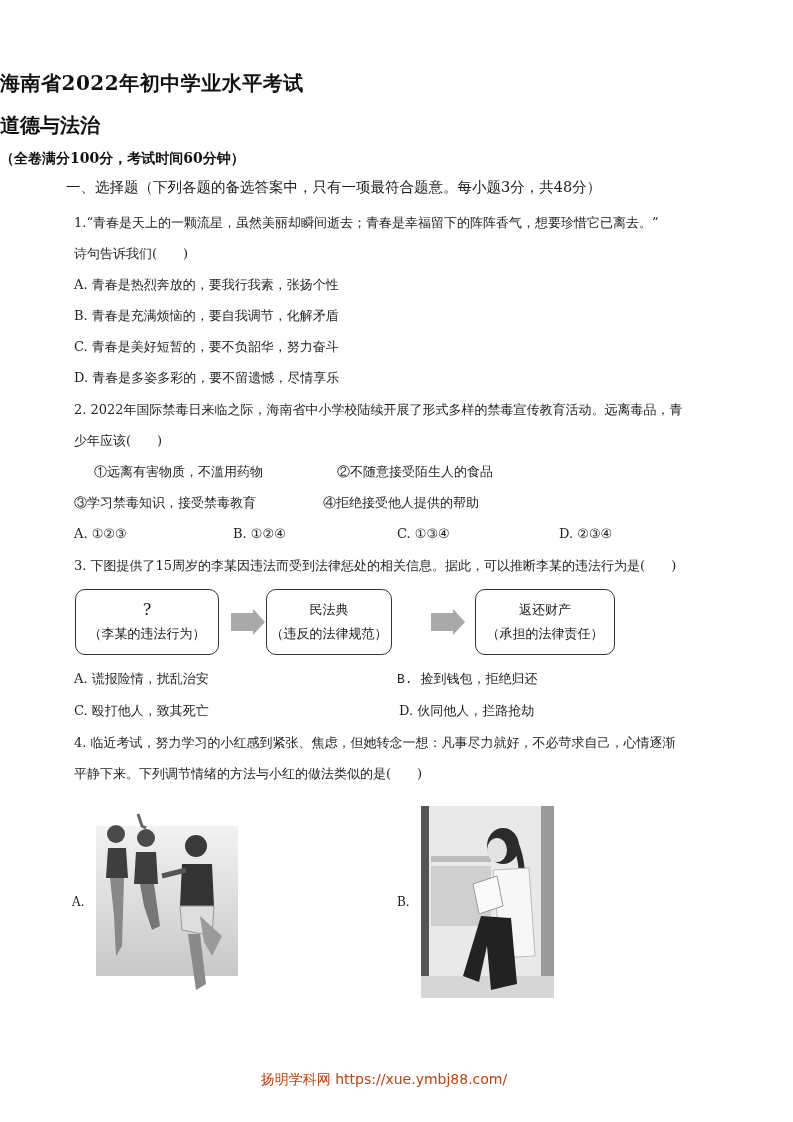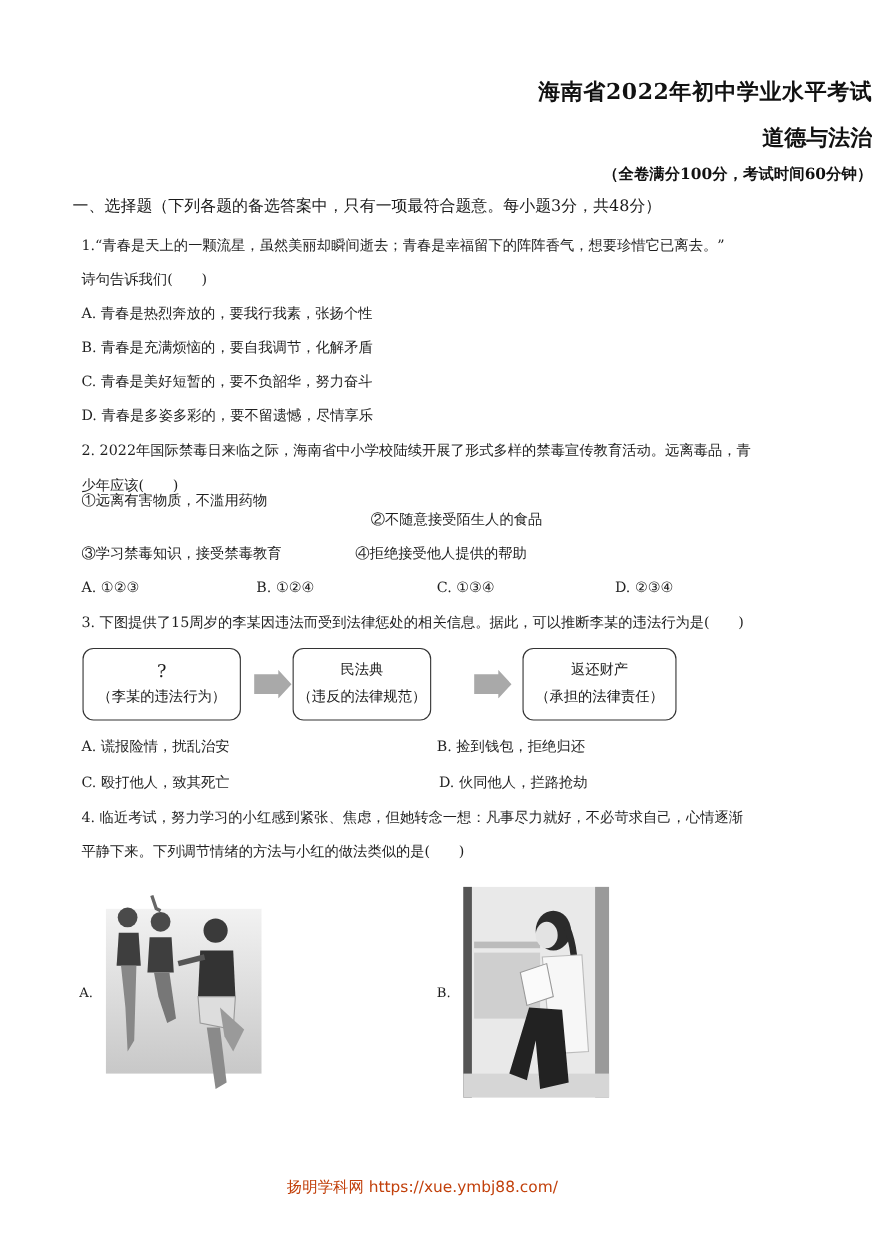--- a/index.html
+++ b/index.html
@@ -1,19 +1,19 @@
 <!DOCTYPE html>
 <html><head>
 <meta charset="utf-8">
 <style>
   * { margin: 0; padding: 0; box-sizing: border-box; }
   html, body { width: 793px; height: 1122px; background: #ffffff; overflow: hidden; }
   body { position: relative; font-family: "DejaVu Serif", "Liberation Serif", serif; color: #1a1a1a; }
   .abs { position: absolute; }
-  .title { left: 0; width: 793px; text-align: right; font-weight: bold; color: #111; }
+  .title { left: 0; width: 793px; text-align: left; font-weight: bold; color: #111; }
   .t1 { top: 70px; font-size: 20px; letter-spacing: 0.5px; }
   .t2 { top: 112px; font-size: 20px; }
   .t3 { top: 150px; font-size: 14px; }
   .sec { left: 66px; top: 178px; font-size: 14.5px; font-weight: normal; }
   .line { left: 74px; font-size: 13px; white-space: nowrap; color: #1f1f1f; }
   .flow-box { border: 1.3px solid #333; border-radius: 10px; height: 66px; top: 589px; text-align: center; font-size: 13px; padding-top: 8px; line-height: 24px; }
   .flow-arrow { top: 609px; width: 36px; height: 26px; }
   .img-box { overflow: hidden; }
   .footer { left: 0; width: 768px; top: 1071px; text-align: center; font-family: "DejaVu Sans", "Liberation Sans", sans-serif; font-size: 14px; color: #c2410c; }
 </style>
@@ -30,21 +30,21 @@
   <div class="abs line" style="top:245px;">诗句告诉我们(　　)</div>
   <div class="abs line" style="top:276px;">A. 青春是热烈奔放的，要我行我素，张扬个性</div>
   <div class="abs line" style="top:307px;">B. 青春是充满烦恼的，要自我调节，化解矛盾</div>
   <div class="abs line" style="top:338px;">C. 青春是美好短暂的，要不负韶华，努力奋斗</div>
   <div class="abs line" style="top:369px;">D. 青春是多姿多彩的，要不留遗憾，尽情享乐</div>
 </div>
 
 <div>
   <div class="abs line" style="top:401px;">2. 2022年国际禁毒日来临之际，海南省中小学校陆续开展了形式多样的禁毒宣传教育活动。远离毒品，青</div>
   <div class="abs line" style="top:432px;">少年应该(　　)</div>
-  <div class="abs line" style="top:446px;">①远离有害物质，不滥用药物</div>
+  <div class="abs line" style="top:463px;margin-left:20px;">①远离有害物质，不滥用药物</div>
   <div class="abs line" style="top:463px; left:337px;">②不随意接受陌生人的食品</div>
   <div class="abs line" style="top:494px;">③学习禁毒知识，接受禁毒教育</div>
   <div class="abs line" style="top:494px; left:323px;">④拒绝接受他人提供的帮助</div>
   <div class="abs line" style="top:526px;text-align:right;">A. ①②③</div>
   <div class="abs line" style="top:526px; left:233px;">B. ①②④</div>
   <div class="abs line" style="top:526px; left:397px;">C. ①③④</div>
   <div class="abs line" style="top:526px; left:559px;">D. ②③④</div>
 </div>
 
 <div>
@@ -63,21 +63,21 @@
   </div>
   <svg class="abs flow-arrow" style="left:431px;" viewBox="0 0 36 26">
     <polygon points="0,4 22,4 22,0 34,13 22,26 22,22 0,22" fill="#a9a9a9"></polygon>
   </svg>
   <div class="abs flow-box" style="left:475px; width:140px;">
     <div>返还财产</div>
     <div>（承担的法律责任）</div>
   </div>
 
   <div class="abs line" style="top:670px;">A. 谎报险情，扰乱治安</div>
-  <div class="abs line" style="top:670px; left:397px;">B. 捡到钱包，拒绝归还</div>
+  <div class="abs line" style="top:670px; left:397px;font-family:Liberation Mono, monospace;">B. 捡到钱包，拒绝归还</div>
   <div class="abs line" style="top:702px;">C. 殴打他人，致其死亡</div>
   <div class="abs line" style="top:702px; left:399px;">D. 伙同他人，拦路抢劫</div>
 </div>
 
 <div>
   <div class="abs line" style="top:734px;">4. 临近考试，努力学习的小红感到紧张、焦虑，但她转念一想：凡事尽力就好，不必苛求自己，心情逐渐</div>
   <div class="abs line" style="top:765px;">平静下来。下列调节情绪的方法与小红的做法类似的是(　　)</div>
 
   <div class="abs line" style="top:895px; left:72px; font-size:12px;">A.</div>
   <div class="abs img-box" style="left:96px; top:806px; width:142px; height:194px;">

